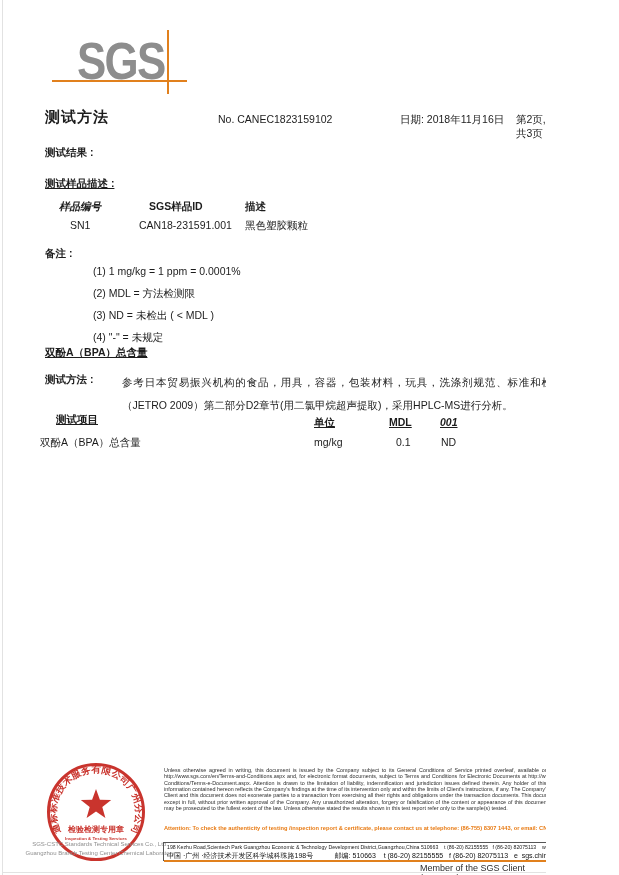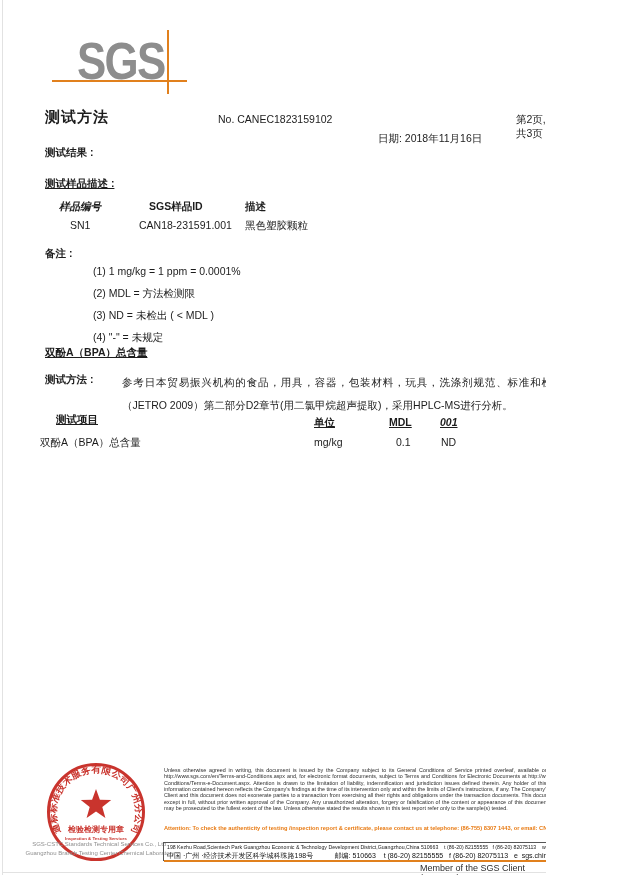--- a/index.html
+++ b/index.html
@@ -14,21 +14,21 @@
   
   .logo-text{
     left:77px;top:36px;font-size:51px;font-weight:bold;color:#8d8d8d;
     letter-spacing:-2px;transform:scaleX(0.86);transform-origin:left top;line-height:1;
   }
   .logo-vline{left:167px;top:30px;width:2px;height:64px;background:#e1801d;}
   .logo-hline{left:52px;top:80px;width:135px;height:2px;background:#e1801d;}
   
   .report-title{left:45px;top:108px;font-size:15px;font-weight:bold;letter-spacing:1px;}
   .report-no{left:218px;top:113px;font-size:10.5px;}
-  .report-date{left:378px;top:113px;font-size:10.5px;margin-top:19px;}
+  .report-date{left:400px;top:113px;font-size:10.5px;}
   .page-indicator{left:516px;top:113px;font-size:10.5px;}
   
   .t{font-size:10.5px;}
   .b{font-weight:bold;}
   .u{text-decoration:underline;}
   .i{font-style:italic;}
   .results-label{left:45px;top:146px;}
   .sample-heading{left:45px;top:177px;}
   .sd-c1{left:59px;top:200px;font-style:italic;}
   .sd-c2{left:149px;top:200px;}

